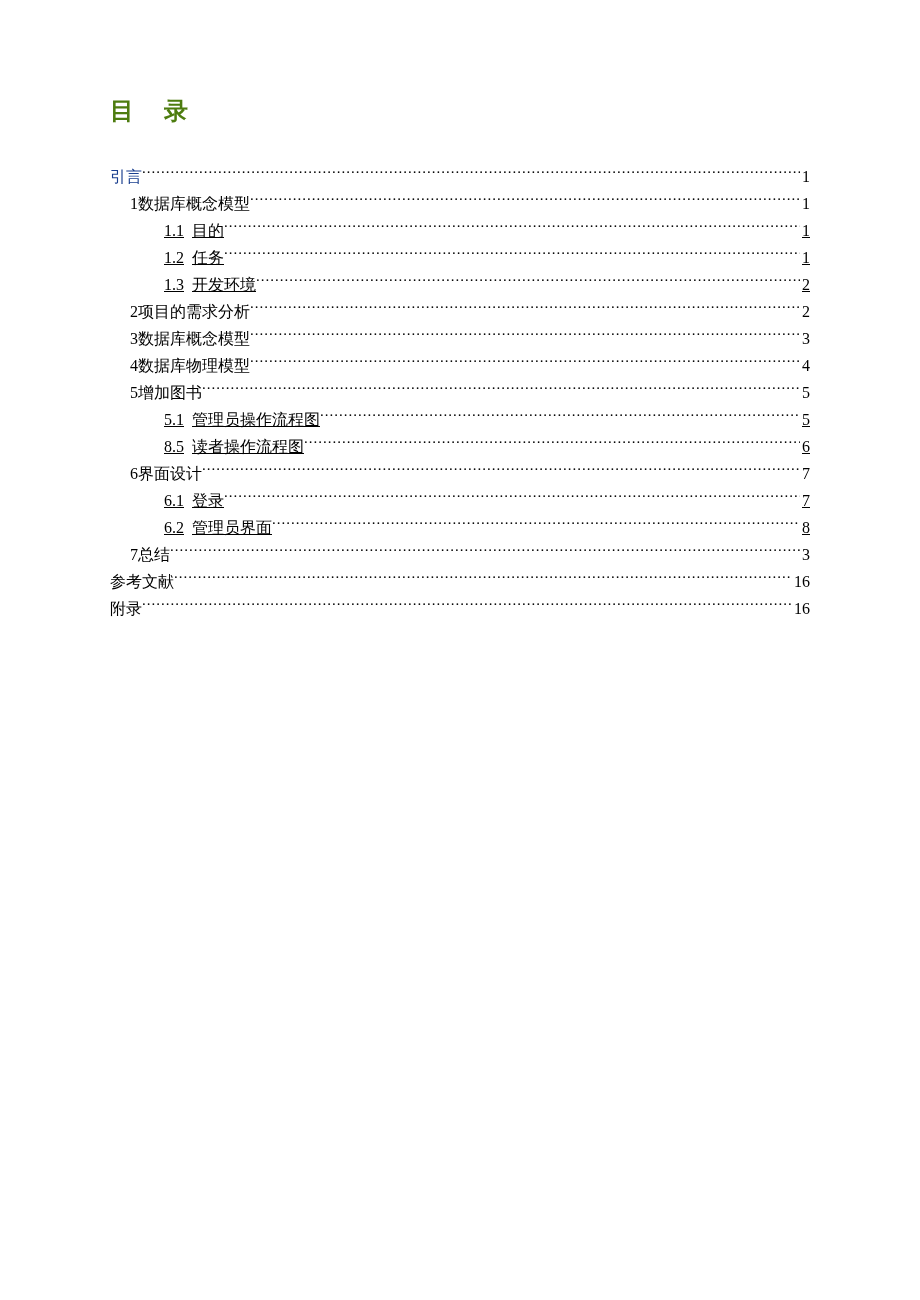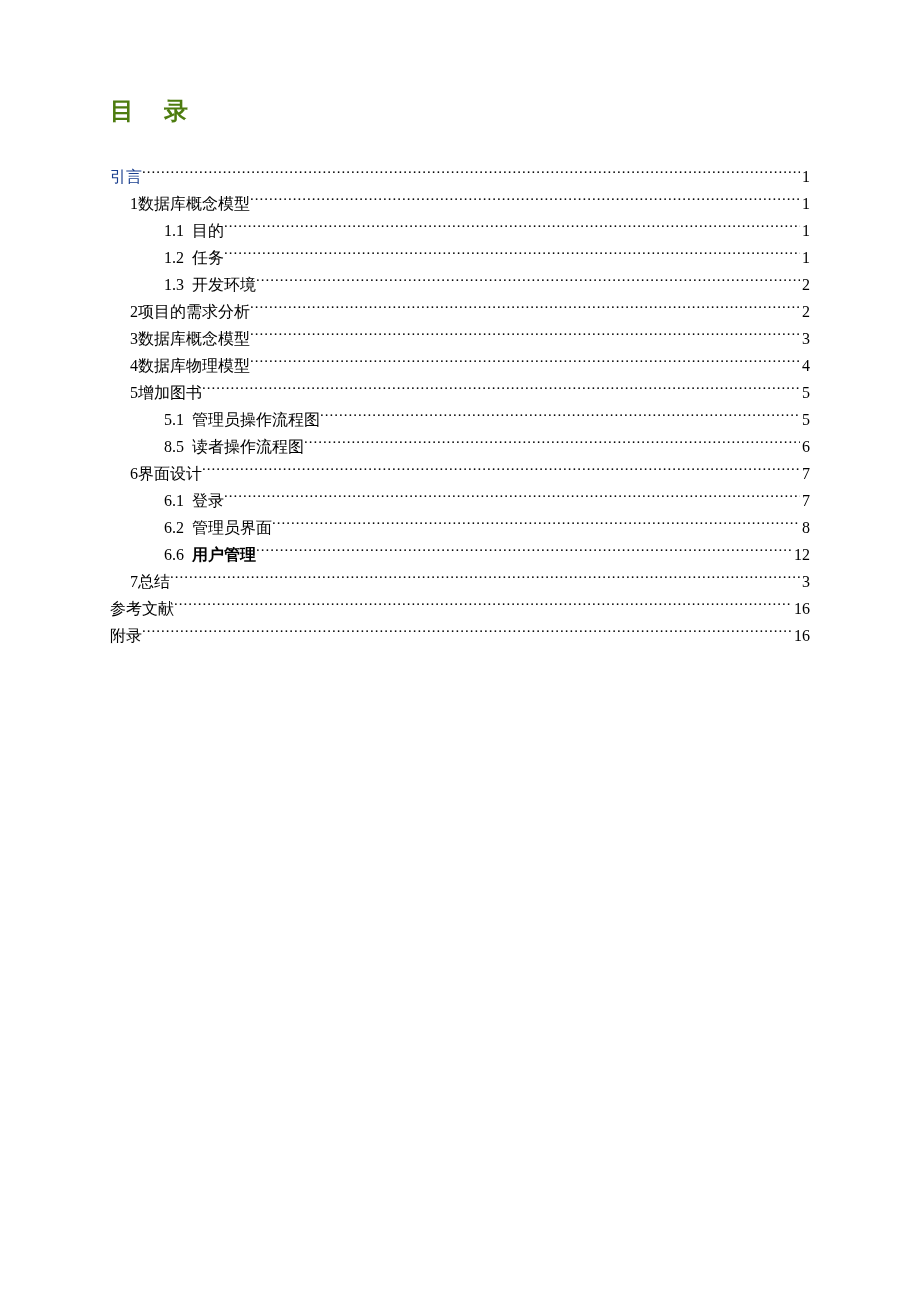--- a/index.html
+++ b/index.html
@@ -58,20 +58,21 @@
     .toc-page {
       white-space: nowrap;
       padding-left: 2px;
     }
     .indent-0 {
       padding-left: 0;
       text-align: right;
     }
     .indent-1 {
       padding-left: 54px;
+      text-decoration: underline;
     }
     .link {
       color: #1a3f8f;
     }
     .bold {
       font-weight: bold;
     }
   </style>
 </head>
 <body>
@@ -155,26 +156,20 @@
       <span class="toc-label">登录</span>
       <span class="toc-leader"></span>
       <span class="toc-page">7</span>
     </div>
     <div class="toc-row indent-1">
       <span class="toc-num">6.2</span>
       <span class="toc-label">管理员界面</span>
       <span class="toc-leader"></span>
       <span class="toc-page">8</span>
     </div>
-    <div class="toc-row indent-1">
-      <span class="toc-num">6.6</span>
-      <span class="toc-label bold">用户管理</span>
-      <span class="toc-leader"></span>
-      <span class="toc-page">12</span>
-    </div>
     <div class="toc-row indent-0">
       <span class="toc-num">7</span>
       <span class="toc-label">总结</span>
       <span class="toc-leader"></span>
       <span class="toc-page">3</span>
     </div>
     <div class="toc-row indent-0">
       <span class="toc-label">参考文献</span>
       <span class="toc-leader"></span>
       <span class="toc-page">16</span>

